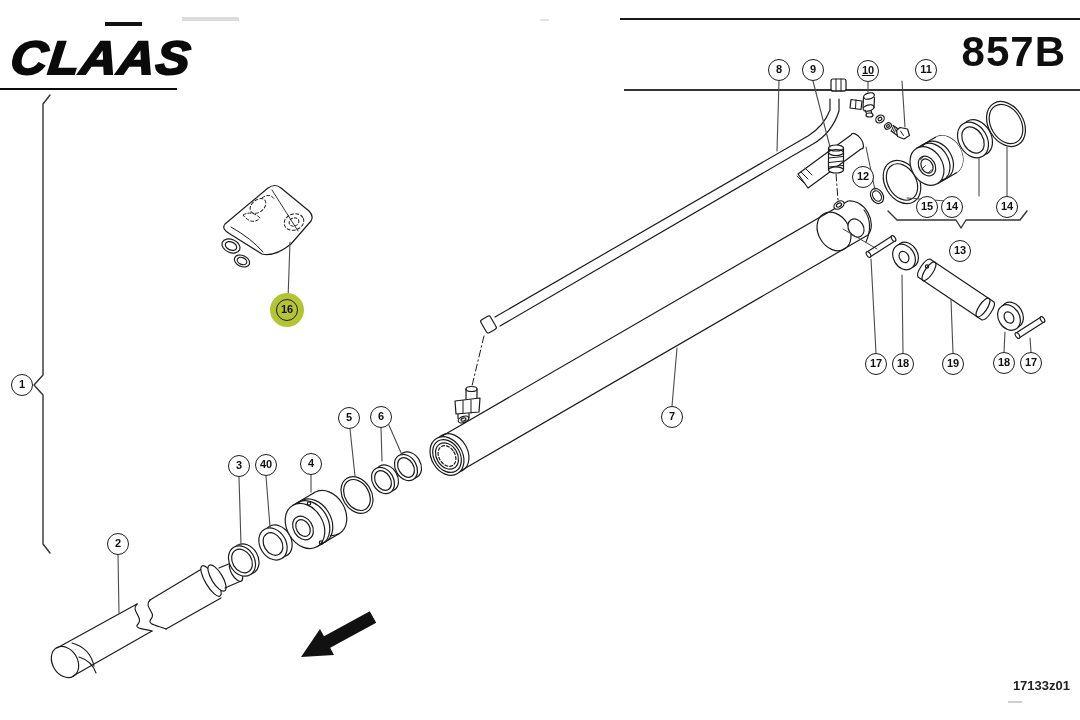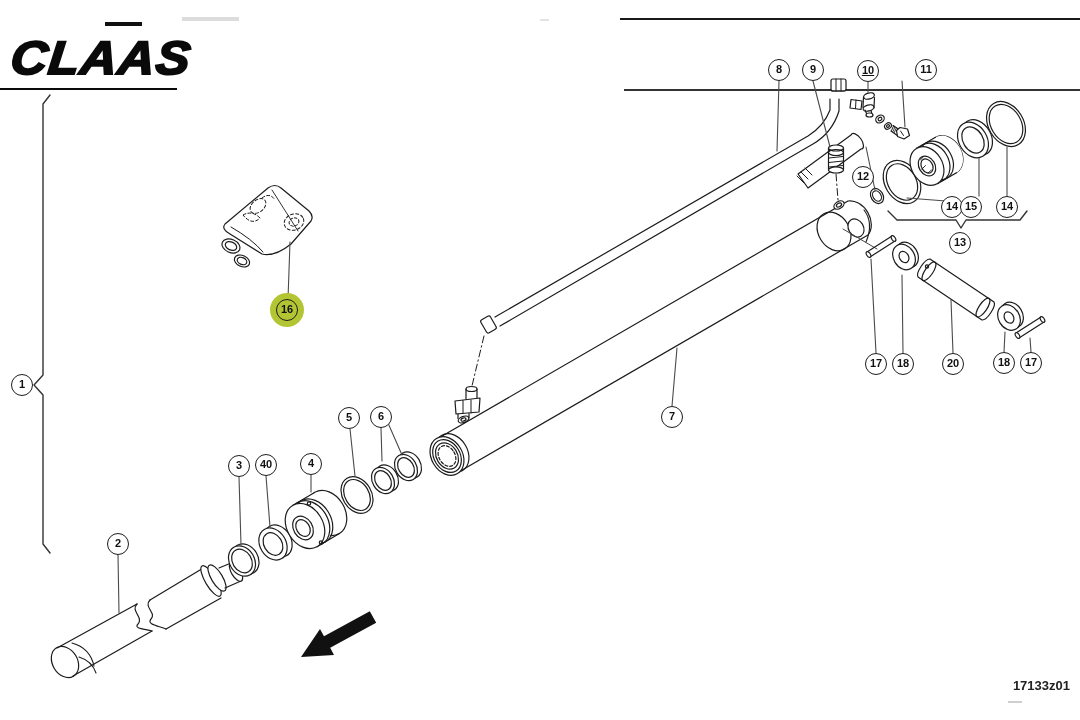--- a/index.html
+++ b/index.html
@@ -30,20 +30,21 @@
 <div id="page">
 
   <div class="hdash" style="left:105px;top:22px;width:37px;height:3.5px;background:#111;"></div>
   <div class="hdash" style="left:182px;top:17px;width:57px;height:3.5px;background:#dcdcdc;"></div>
   <div class="hdash" style="left:540px;top:19px;width:9px;height:2px;background:#e3e3e3;"></div>
   <div class="hdash" style="left:1008px;top:701px;width:14px;height:2px;background:#cfcfcf;"></div>
 
   <div id="brand">CLAAS</div>
   <div id="brand-rule"></div>
   <div id="tr-rule-top"></div>
+  <div id="page-code">857B</div>
   <div id="tr-rule-bot"></div>
 
   <svg id="drawing" width="1080" height="720" viewBox="0 0 1080 720" fill="none" stroke="#1c1c1c" stroke-width="1.2" stroke-linecap="round" stroke-linejoin="round">
 
     <polyline stroke="#333" stroke-width="1.4" points="50,95 43,104 43,375 34,385 43,395 43,544 50,553"></polyline>
 
     <g>
       <ellipse cx="65" cy="662" rx="12.5" ry="16.5" transform="rotate(-31 65 662)" fill="#fff"></ellipse>
       <path d="M 57,648 L 137,604"></path>
       <path d="M 73,676 L 152,631"></path>
@@ -270,27 +271,27 @@
       <div class="callout" style="left: 255px; top: 454px;">40</div>
       <div class="callout" style="left: 300px; top: 453px;">4</div>
       <div class="callout" style="left: 338px; top: 407px;">5</div>
       <div class="callout" style="left: 370px; top: 406px;">6</div>
       <div class="callout" style="left: 661px; top: 406px;">7</div>
       <div class="callout" style="left: 768px; top: 59px;">8</div>
       <div class="callout" style="left: 802px; top: 59px;">9</div>
       <div class="callout" style="left: 857px; top: 60px; text-decoration: underline;">10</div>
       <div class="callout" style="left: 891px; top: 59px; margin-left: 24px;">11</div>
       <div class="callout" style="left: 852px; top: 126px; margin-top: 40px;">12</div>
-      <div class="callout" style="left: 949px; top: 232px;">13</div>
+      <div class="callout" style="left: 949px; top: 240px;">13</div>
       <div class="callout" style="left: 941px; top: 196px;">14</div>
-      <div class="callout" style="left: 960px; top: 196px;">15</div>
+      <div class="callout" style="left: 916px; top: 196px;">15</div>
       <div class="callout" style="left: 996px; top: 196px;">14</div>
       <div class="halo" style="left: 270px; top: 293px; background: rgb(180, 197, 52);"></div>
       <div class="callout hl" style="left: 276px; top: 299px;">16</div>
       <div class="callout" style="left: 865px; top: 353px;">17</div>
       <div class="callout" style="left: 892px; top: 353px;">18</div>
-      <div class="callout" style="left: 942px; top: 353px;">20</div>
+      <div class="callout" style="left: 942px; top: 353px;">19</div>
       <div class="callout" style="left: 993px; top: 352px;">18</div>
       <div class="callout" style="left: 1020px; top: 352px;">17</div>
     </div>
 
   <div id="drawing-number">17133z01</div>
 </div>
 
 </body></html>

